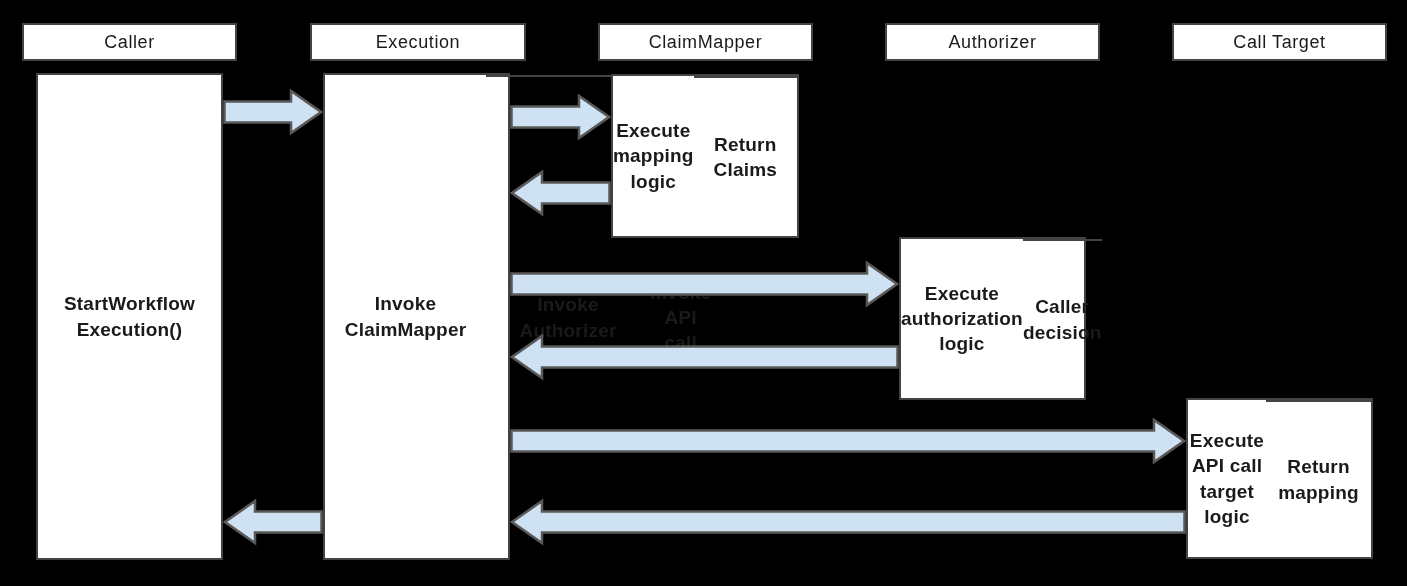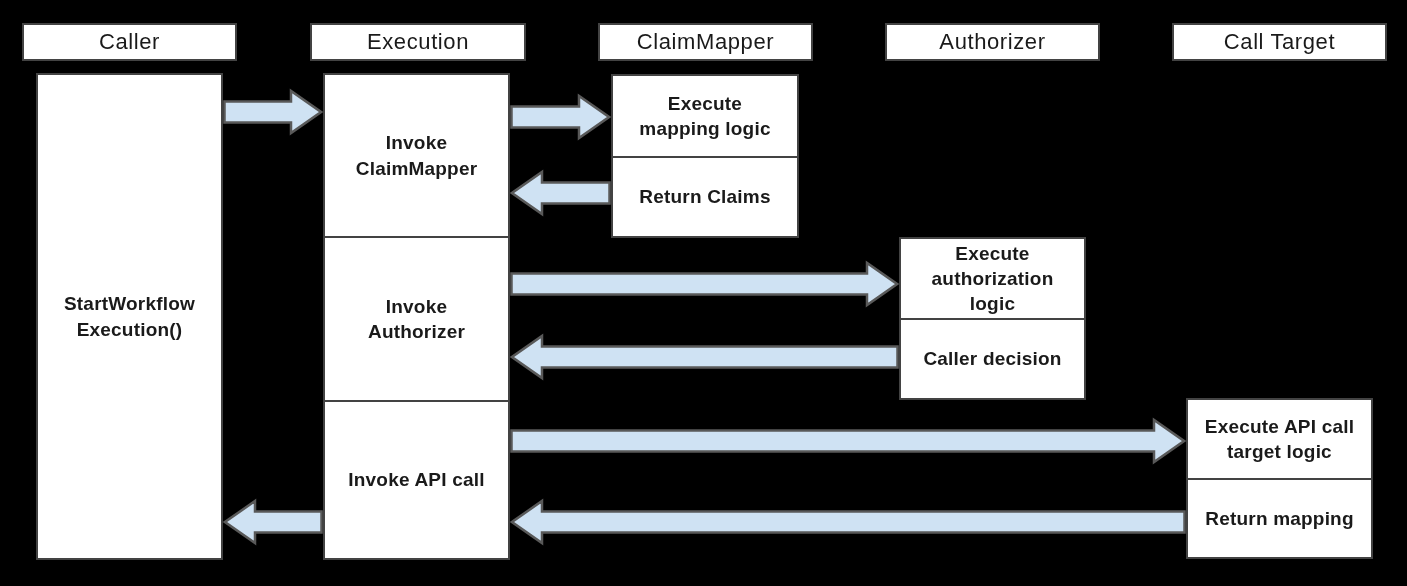--- a/index.html
+++ b/index.html
@@ -18,27 +18,27 @@
     background:var(--background);
     font-family:"Liberation Sans","DejaVu Sans",sans-serif;
     color:var(--text);
     overflow:hidden;
   }
   .hdr{
     position:absolute;top:23px;height:38px;width:215px;
     background:var(--box-fill);
     border:2px solid var(--box-border);
     display:flex;align-items:center;justify-content:center;
-    font-size:22px;font-weight:400;letter-spacing:.6px;
+    font-size:18px;font-weight:400;letter-spacing:.6px;
   }
   .life{
     position:absolute;
     background:var(--box-fill);
     border:2px solid var(--box-border);
-    display:flex;flex-direction:column;
+    display:flex;flex-direction:row;
   }
   .sec{
     display:flex;align-items:center;justify-content:center;
     text-align:center;
     font-size:19px;font-weight:700;line-height:1.32;
     white-space:pre-line;
     letter-spacing:.2px;
   }
   .sec + .sec{border-top:2px solid var(--box-border);}
   .arrow{position:absolute;display:block;}

